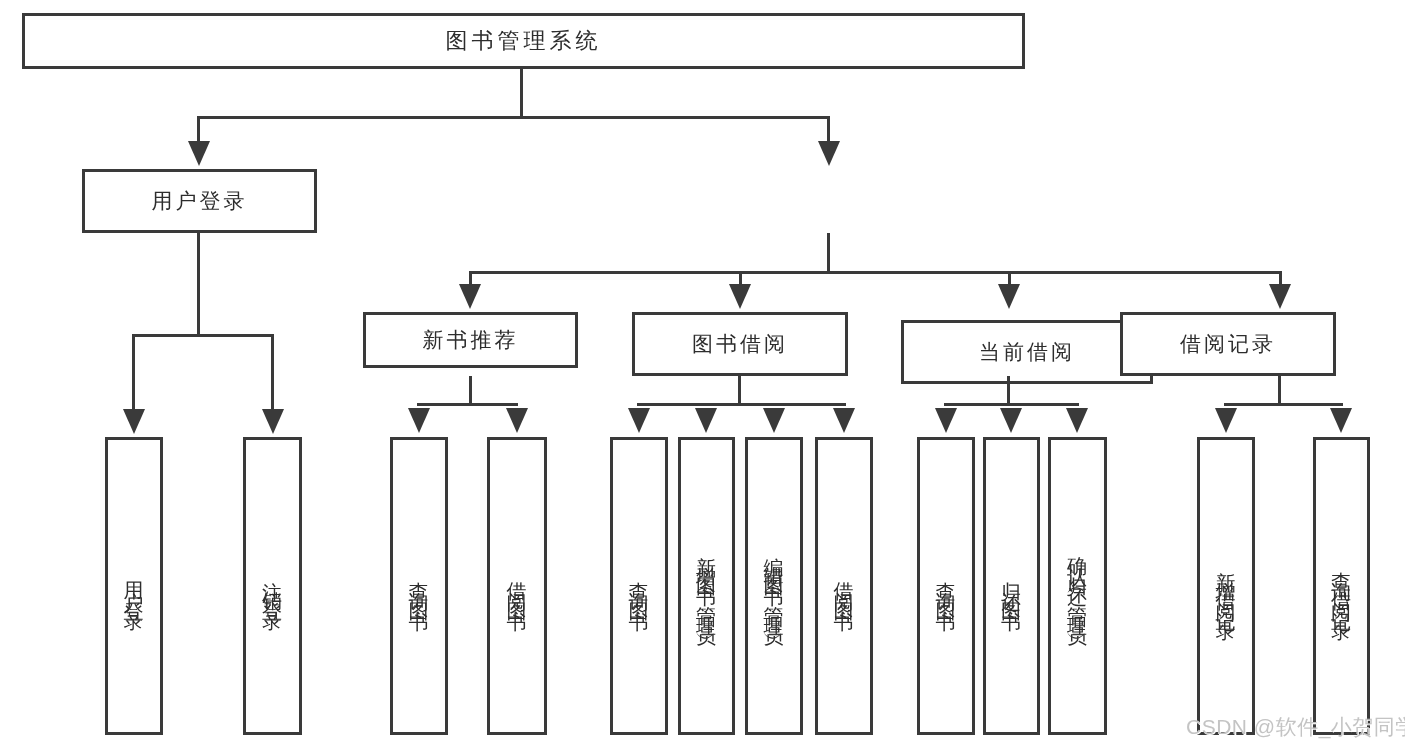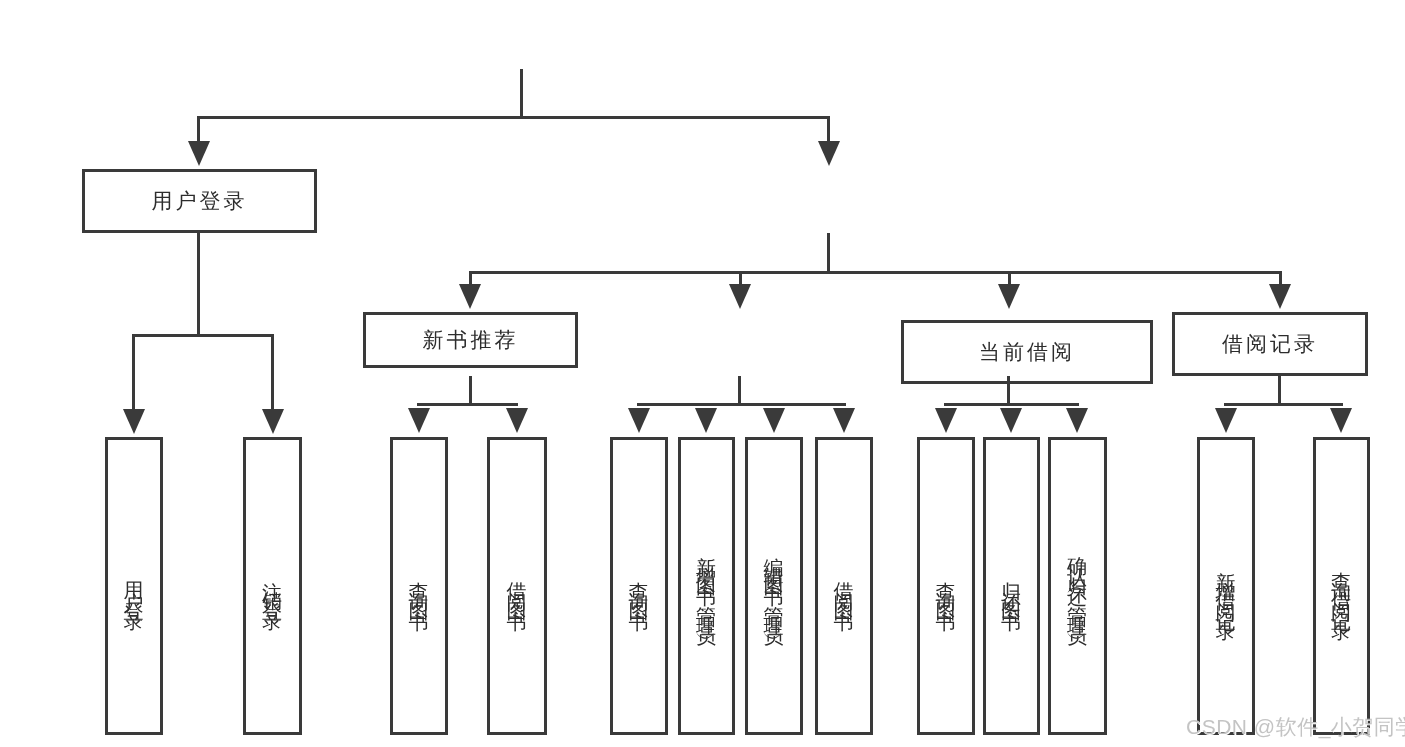--- a/index.html
+++ b/index.html
@@ -16,20 +16,21 @@
        border-left:11px solid transparent;border-right:11px solid transparent;
        border-top:25px solid var(--line,#3a3a3a);}
   .watermark{position:absolute;left:1186px;top:713px;font-size:21px;letter-spacing:.5px;
        color:var(--watermark,#c4c4c4);text-shadow:1px 1px 0 #ffffff;white-space:nowrap;z-index:5;}
 </style>
 </head>
 <body>
 
 <div id="stage">
 
+  <div class="box h root" style="left:22px;top:13px;width:1003px;height:56px">图书管理系统</div>
 
   <div class="vl" style="left:520px;top:69px;height:48px"></div>
   <div class="hl" style="left:197px;top:116px;width:633px"></div>
   <div class="vl" style="left:197px;top:119px;height:24px"></div>
   <div class="arr" style="left:188px;top:141px"></div>
   <div class="vl" style="left:827px;top:119px;height:24px"></div>
   <div class="arr" style="left:818px;top:141px"></div>
 
   <div class="box h" style="left:82px;top:169px;width:235px;height:64px">用户登录</div>
 
@@ -45,22 +46,23 @@
   <div class="vl" style="left:469px;top:274px;height:12px"></div>
   <div class="arr" style="left:459px;top:284px"></div>
   <div class="vl" style="left:739px;top:274px;height:12px"></div>
   <div class="arr" style="left:729px;top:284px"></div>
   <div class="vl" style="left:1008px;top:274px;height:12px"></div>
   <div class="arr" style="left:998px;top:284px"></div>
   <div class="vl" style="left:1279px;top:274px;height:12px"></div>
   <div class="arr" style="left:1269px;top:284px"></div>
 
   <div class="box h" style="left:363px;top:312px;width:215px;height:56px">新书推荐</div>
+  <div class="box h" style="left:632px;top:312px;width:216px;height:64px">图书借阅</div>
   <div class="box h" style="left:901px;top:320px;width:252px;height:64px">当前借阅</div>
-  <div class="box h" style="left:1172px;top:312px;width:196px;height:64px">借阅记录</div>
+  <div class="box h" style="left:1120px;top:312px;width:216px;height:64px">借阅记录</div>
 
   <div class="vl" style="left:469px;top:376px;height:30px"></div>
   <div class="hl" style="left:417px;top:403px;width:101px"></div>
   <div class="arr" style="left:408px;top:408px"></div>
   <div class="arr" style="left:506px;top:408px"></div>
 
   <div class="vl" style="left:738px;top:376px;height:30px"></div>
   <div class="hl" style="left:637px;top:403px;width:209px"></div>
   <div class="arr" style="left:628px;top:408px"></div>
   <div class="arr" style="left:695px;top:408px"></div>

